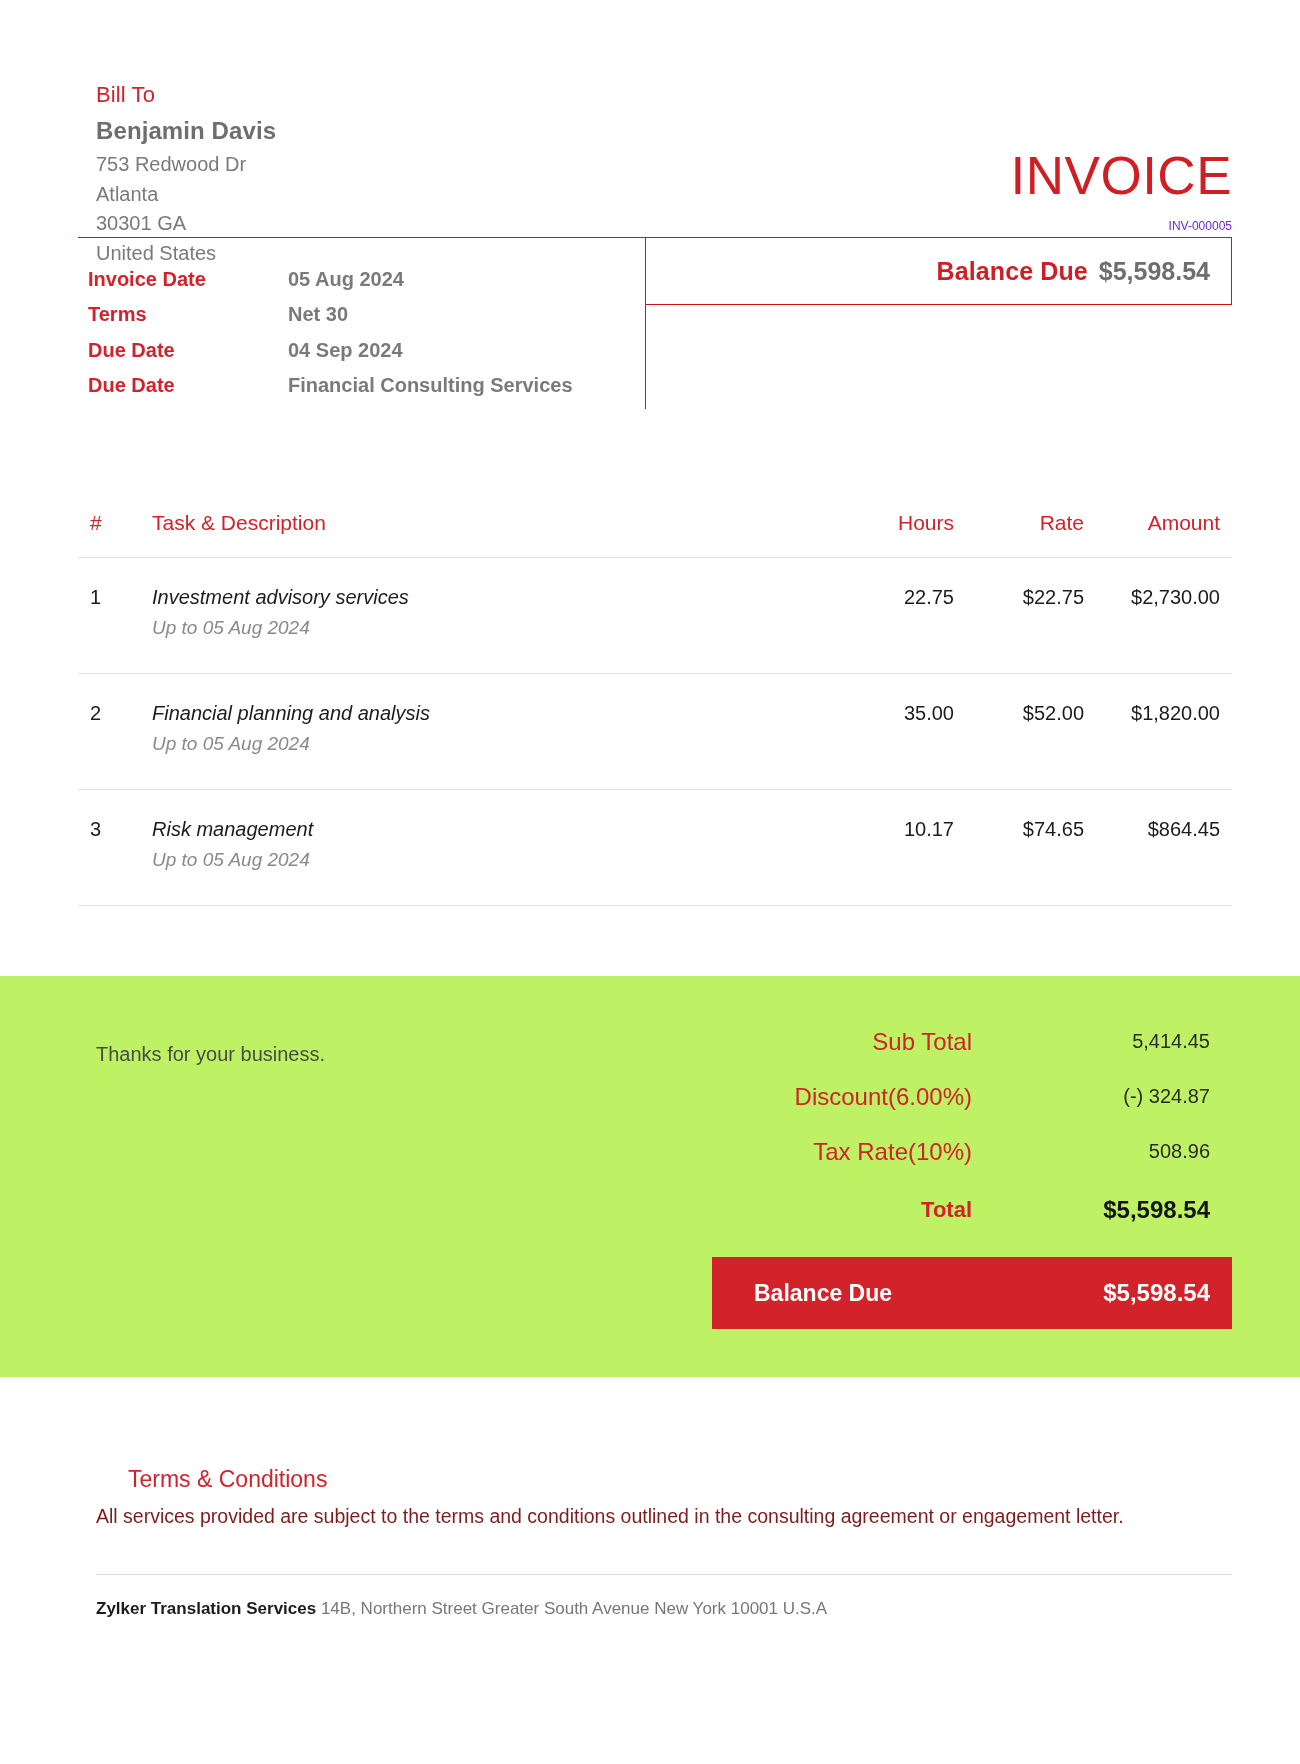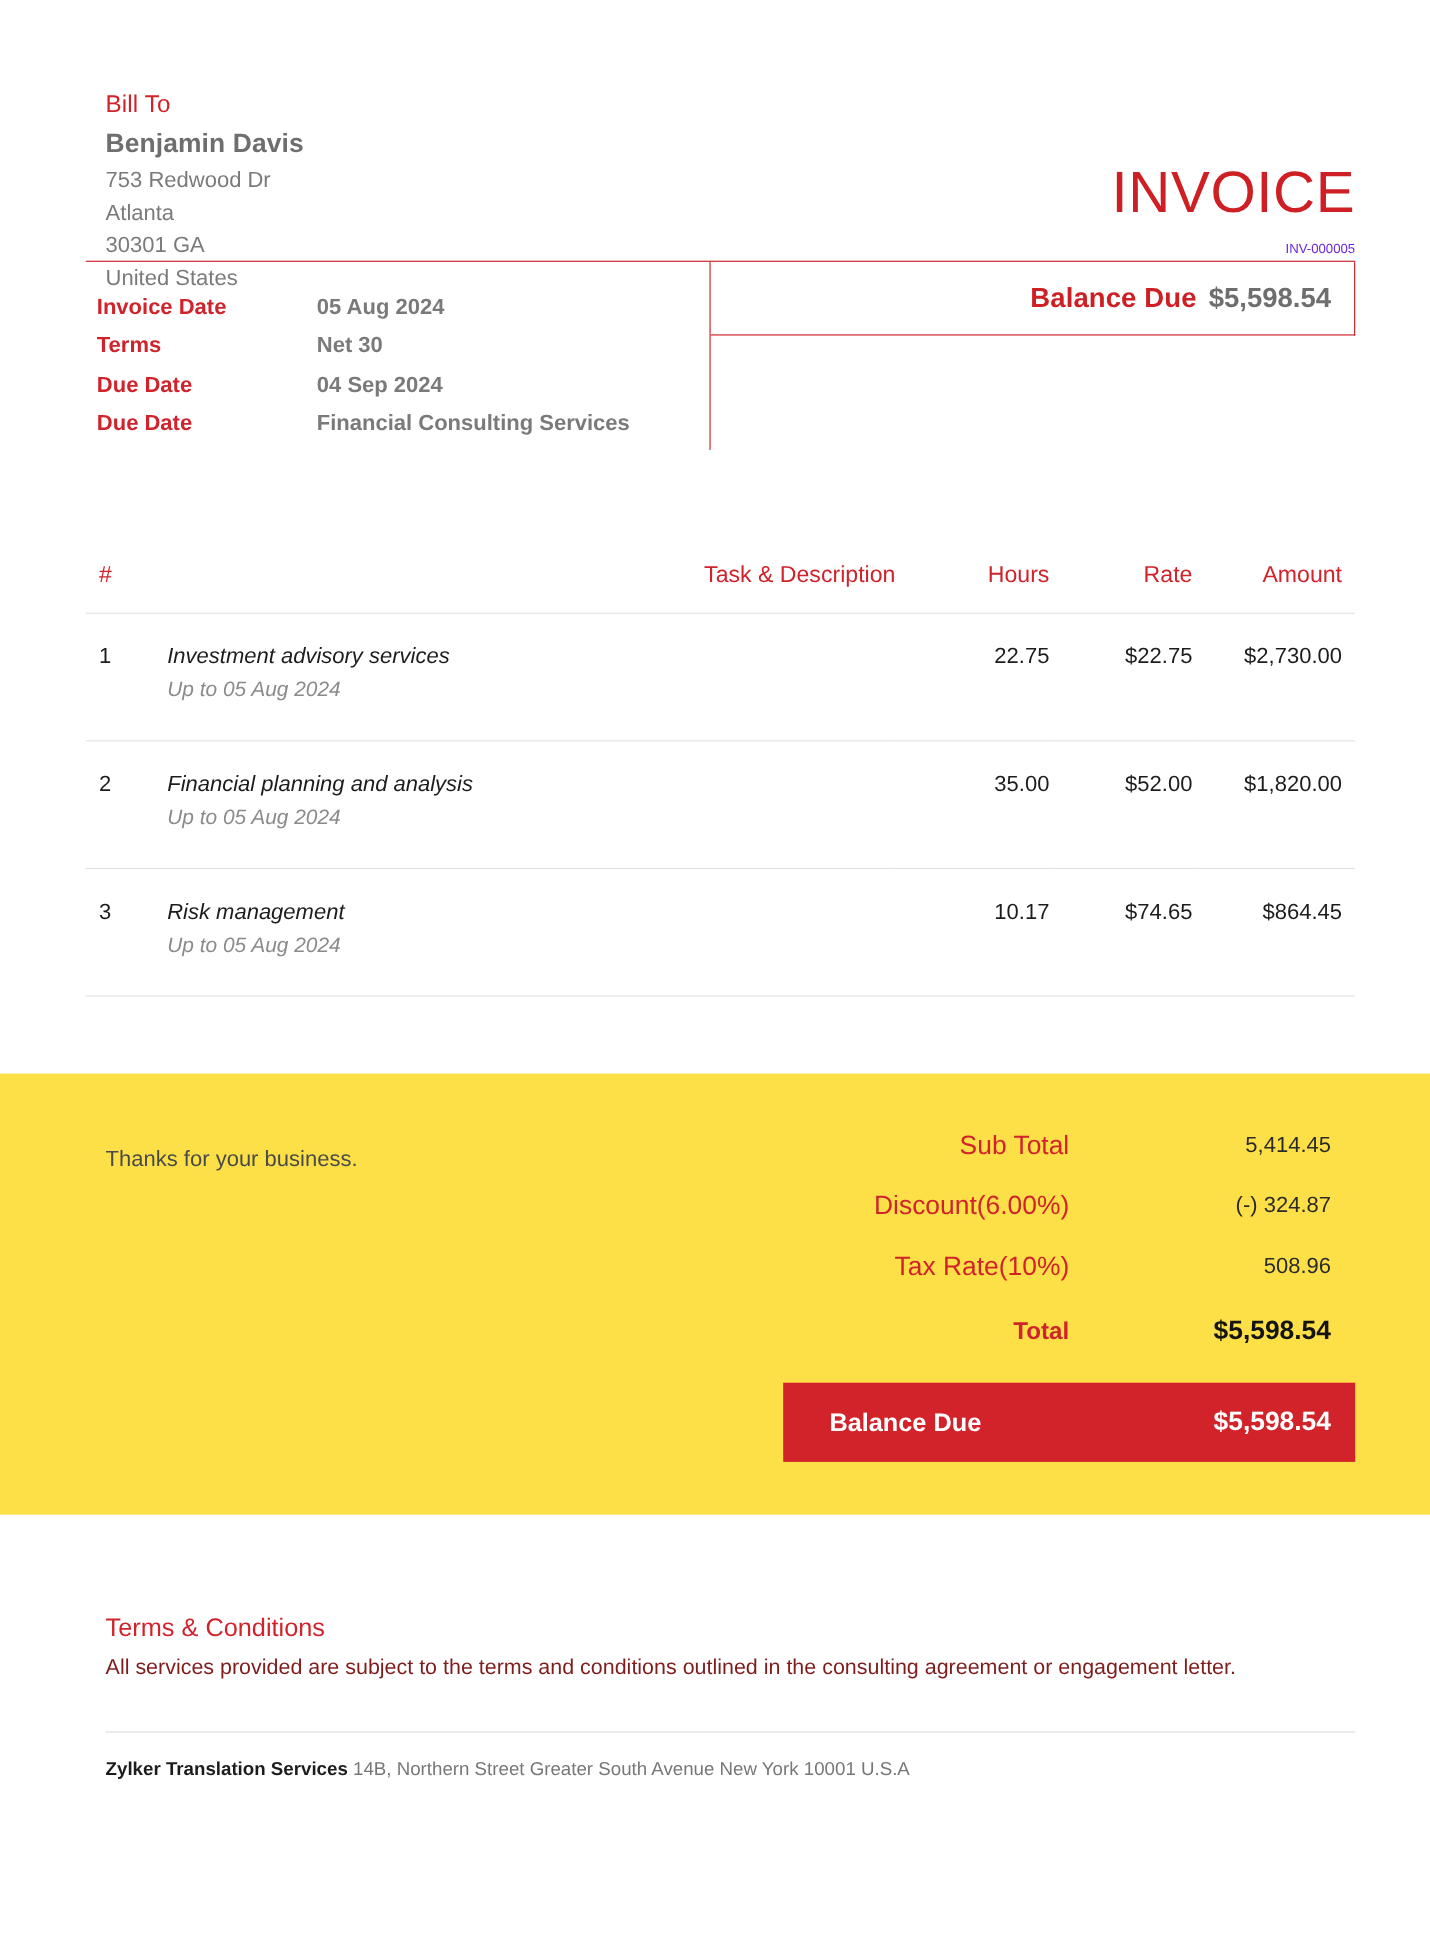--- a/index.html
+++ b/index.html
@@ -129,21 +129,21 @@
   table.items-table { width: 100%; border-collapse: collapse; }
 
   .items-table thead th {
     color: #D0232B;
     font-size: 21px;
     font-weight: 400;
     padding-bottom: 22px;
     border-bottom: 1px solid #e2e2e2;
   }
   .th-num   { width: 62px;  text-align: left;  padding-left: 12px; }
-  .th-desc  { text-align: right; padding-left: 12px; margin-top: 20px; }
+  .th-desc  { text-align: left; padding-left: 12px; margin-top: 20px; }
   .th-hours { width: 140px; text-align: right; }
   .th-rate  { width: 130px; text-align: right; }
   .th-amt   { width: 148px; text-align: right; padding-right: 12px; }
 
   .items-table tbody td {
     padding-top: 28px;
     padding-bottom: 34px;
     border-bottom: 1px solid #e2e2e2;
     vertical-align: top;
     font-size: 20px;
@@ -156,21 +156,21 @@
 
   .item-sub {
     color: #8a8a8a;
     font-size: 19px;
     margin-top: 8px;
   }
 
   
   .totals-band {
     margin-top: 70px;
-    background: #fde047;
+    background: #bef264;
     padding: 38px 68px 48px 96px;
     display: flex;
     justify-content: space-between;
     min-height: 378px;
   }
 
   .thanks {
     color: #4a4a4a;
     font-size: 20px;
     padding-top: 29px;
@@ -216,20 +216,21 @@
   .balance-bar .bb-label { font-size: 23px; font-weight: bold; }
   .balance-bar .bb-value { font-size: 24px; font-weight: bold; }
 
   
   .footer { padding: 86px 68px 0 96px; }
 
   .terms-title {
     color: #D0232B;
     font-size: 23px;
     line-height: 32px;
+    margin-left: 32px;
   }
   .terms-text {
     color: #7f1d1d;
     font-size: 19.5px;
     line-height: 30px;
     margin-top: 6px;
   }
 
   .footer-rule {
     margin: 43px 0 0 0;

